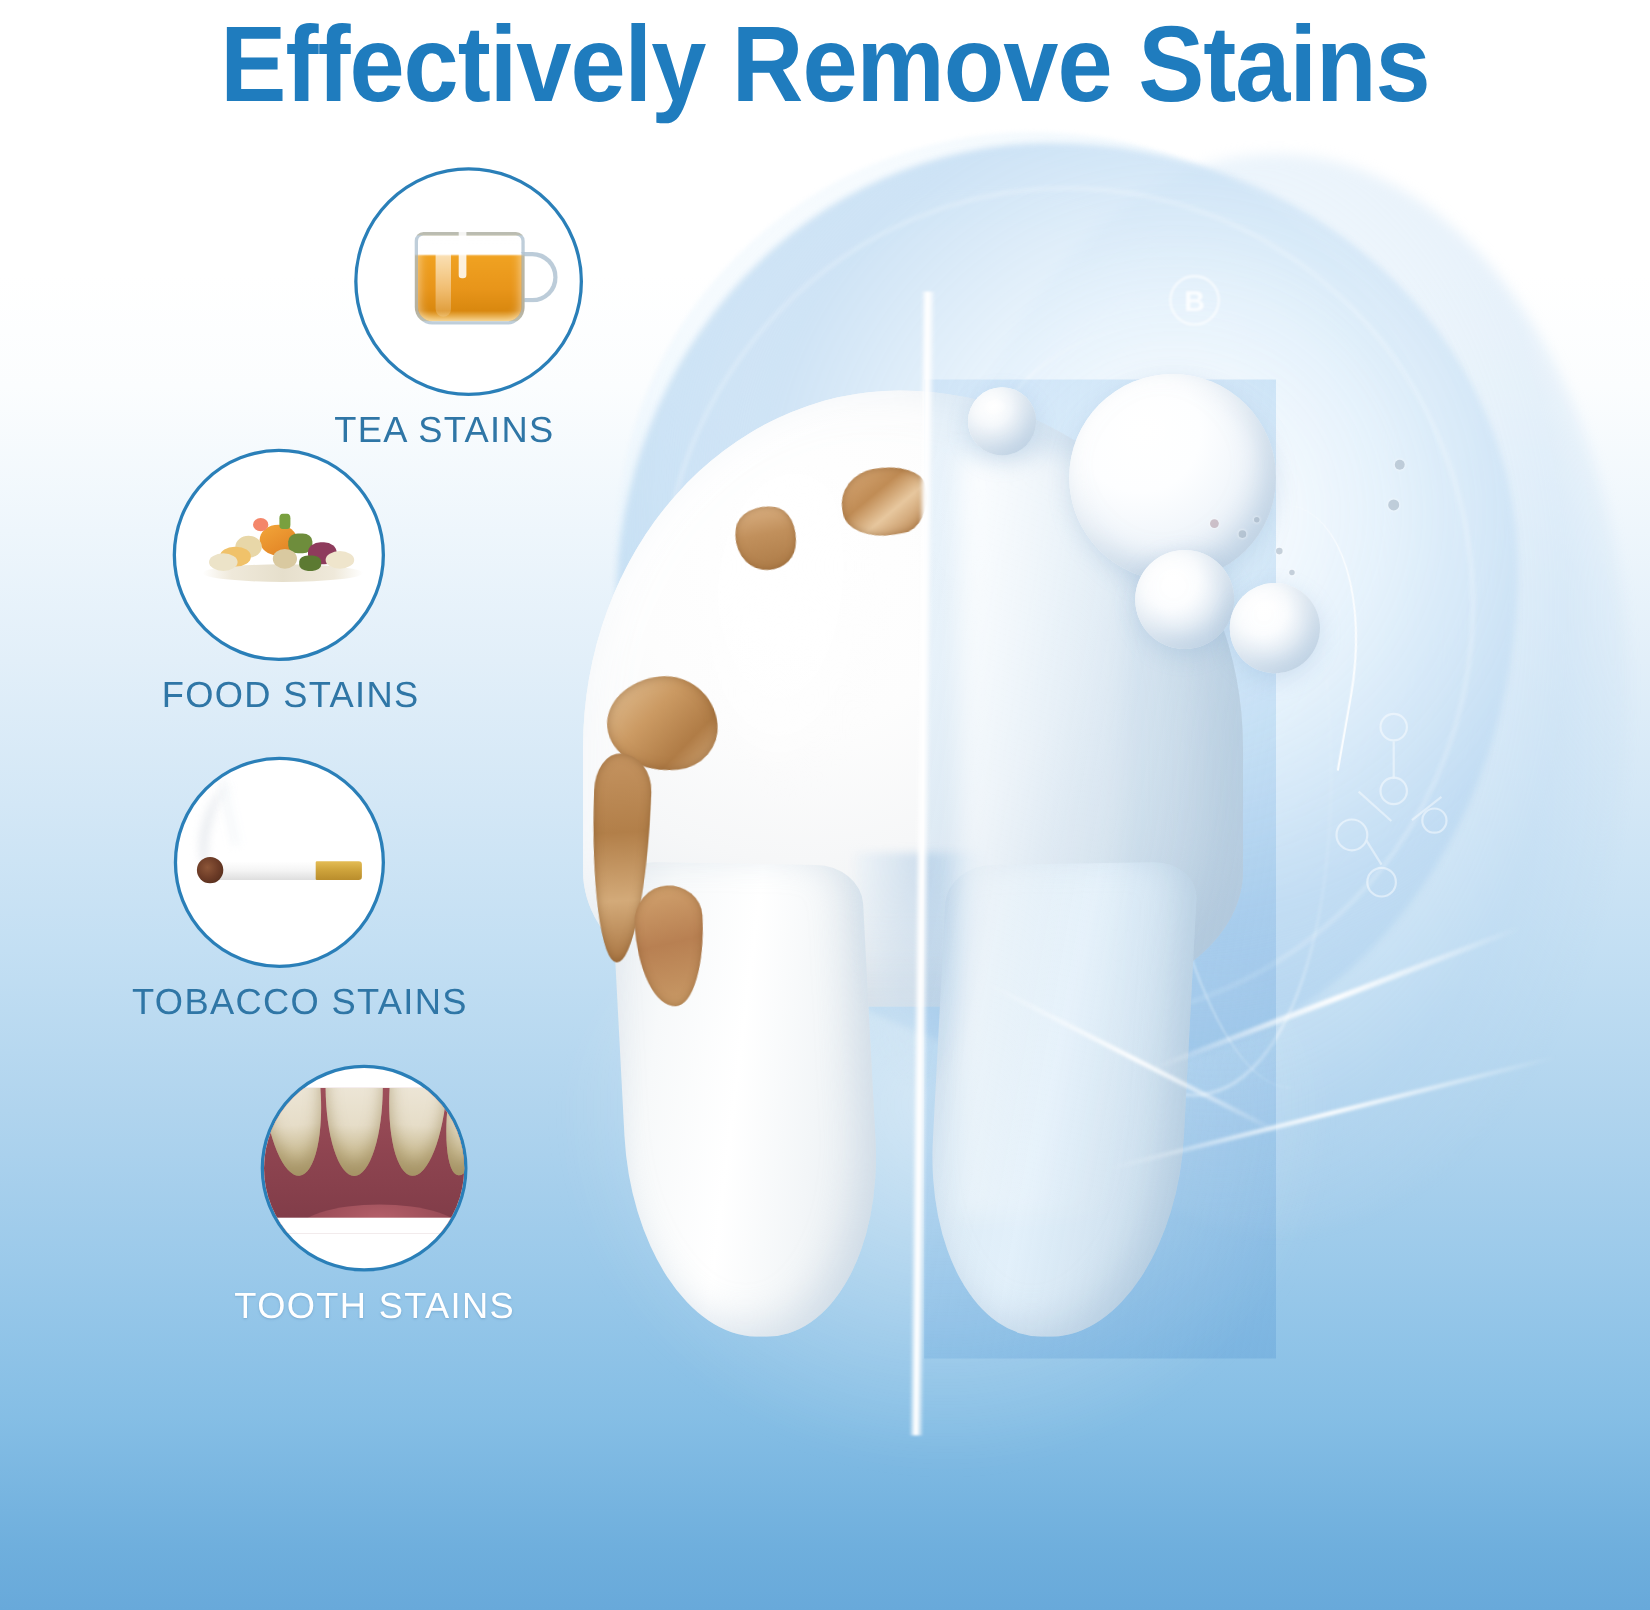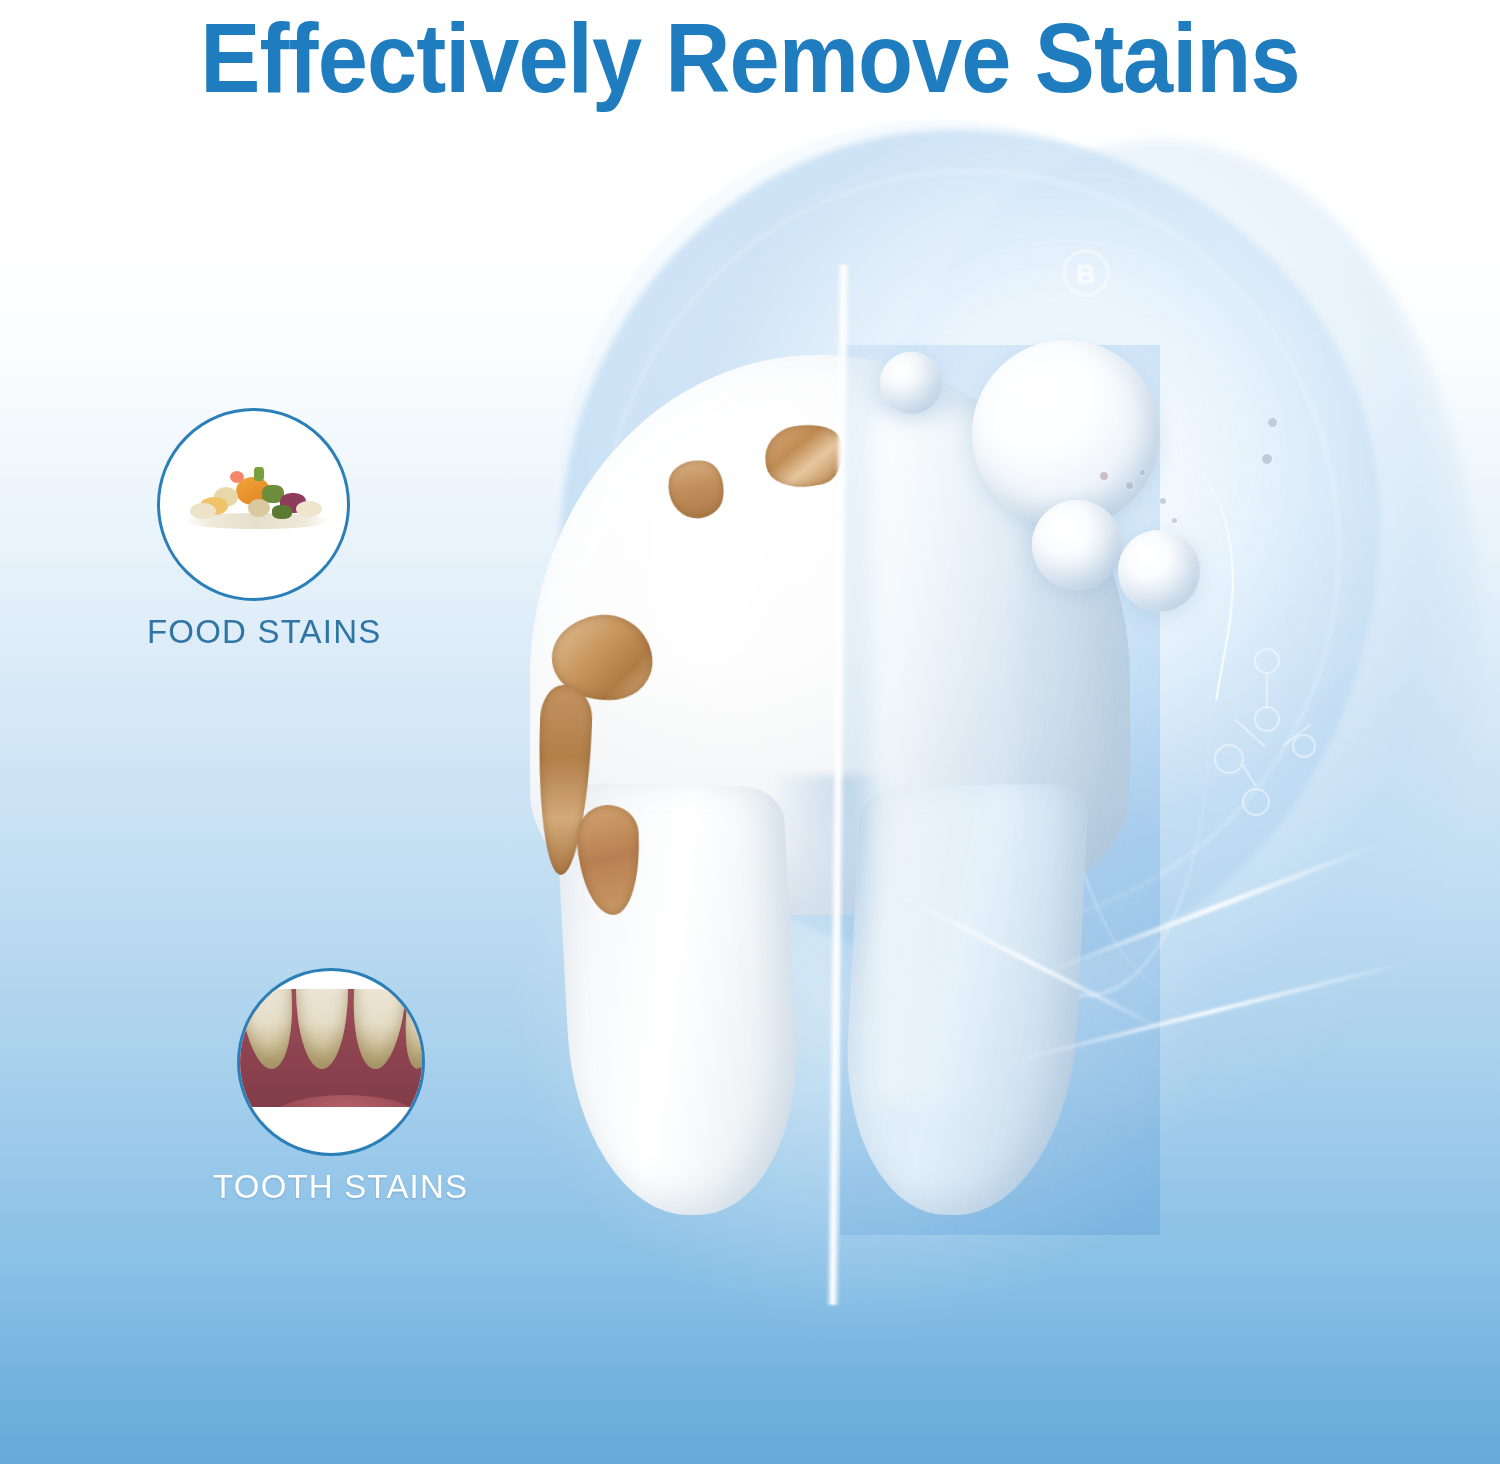--- a/index.html
+++ b/index.html
@@ -589,20 +589,30 @@
     <s style="left:70px;top:26px;width:2px;height:34px;"></s>
     <i style="left:58px;top:58px;width:26px;height:26px;"></i>
     <s style="left:34px;top:84px;width:40px;height:2px;transform:rotate(42deg);"></s>
     <s style="left:84px;top:86px;width:34px;height:2px;transform:rotate(-38deg);"></s>
     <i style="left:18px;top:96px;width:30px;height:30px;"></i>
     <i style="left:96px;top:86px;width:24px;height:24px;"></i>
     <s style="left:40px;top:126px;width:26px;height:2px;transform:rotate(58deg);"></s>
     <i style="left:46px;top:140px;width:28px;height:28px;"></i>
   </div>
 
+  <div class="badge" id="badge-tea">
+    <div class="circle">
+      <div class="art">
+        <div class="mug-handle"></div>
+        <div class="mug-glass"></div>
+        <div class="mug-stick"></div>
+      </div>
+    </div>
+    <div class="caption cap-blue">TEA STAINS</div>
+  </div>
 
   <div class="badge" id="badge-food">
     <div class="circle">
       <div class="art">
         <div class="salad">
           <i class="plate"></i>
           <i style="left:52px;top:4px;width:34px;height:28px;background:linear-gradient(150deg,#f2a63a,#e07f22);"></i>
           <i style="left:30px;top:14px;width:24px;height:20px;background:#e8d7a8;"></i>
           <i style="left:78px;top:12px;width:22px;height:18px;background:#6e8d3c;border-radius:40%;"></i>
           <i style="left:96px;top:20px;width:26px;height:20px;background:#8e3b5c;border-radius:44%;"></i>
@@ -612,20 +622,32 @@
           <i style="left:64px;top:26px;width:22px;height:18px;background:#d9c9a0;"></i>
           <i style="left:46px;top:-2px;width:14px;height:12px;background:#f4866a;"></i>
           <i style="left:70px;top:-6px;width:10px;height:14px;background:#79a03f;border-radius:30%;"></i>
           <i style="left:88px;top:32px;width:20px;height:14px;background:#5c7a32;border-radius:40%;"></i>
         </div>
       </div>
     </div>
     <div class="caption cap-blue">FOOD STAINS</div>
   </div>
 
+  <div class="badge" id="badge-tobacco">
+    <div class="circle">
+      <div class="art">
+        <div class="smoke"></div>
+        <div class="smoke2"></div>
+        <div class="cig-body"></div>
+        <div class="cig-filter"></div>
+        <div class="cig-ember"></div>
+      </div>
+    </div>
+    <div class="caption cap-blue">TOBACCO STAINS</div>
+  </div>
 
   <div class="badge" id="badge-tooth">
     <div class="circle">
       <div class="art">
         <div class="teeth-pic">
           <div class="t t1"></div>
           <div class="t t2"></div>
           <div class="t t3"></div>
           <div class="t t4"></div>
           <div class="tongue"></div>

